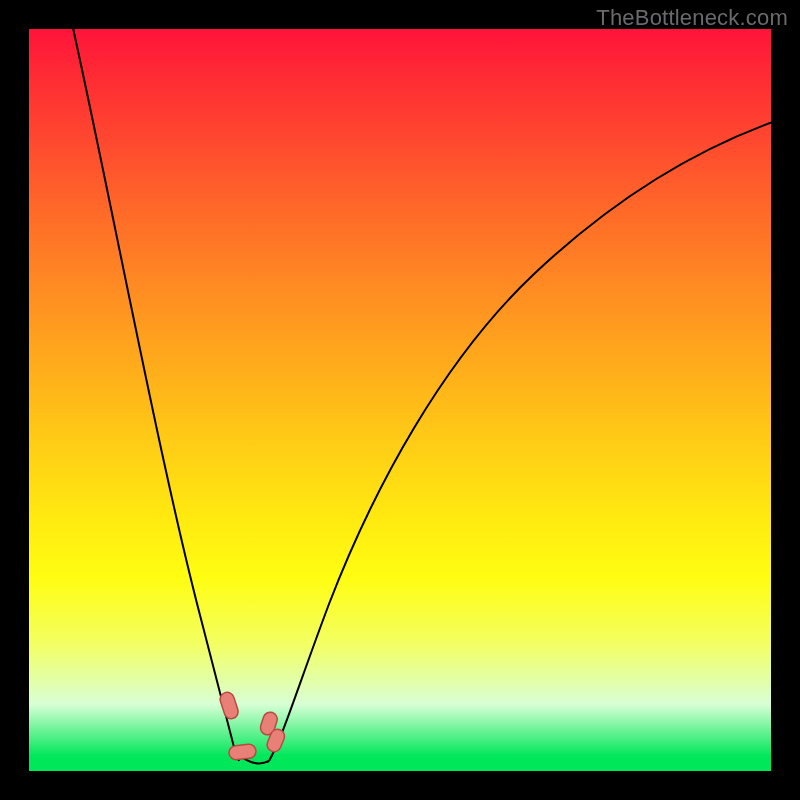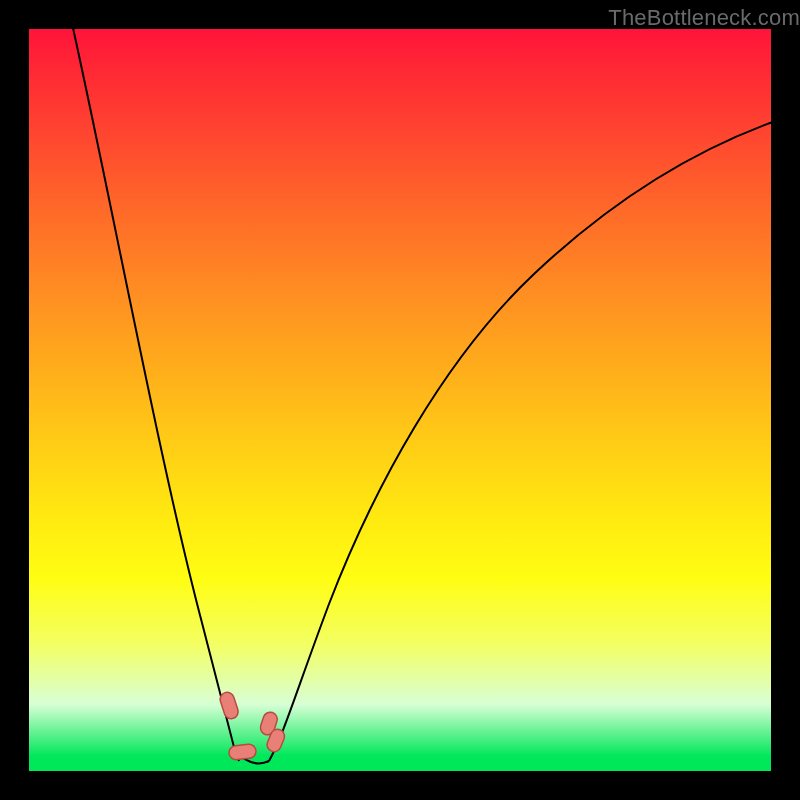--- a/index.html
+++ b/index.html
@@ -42,21 +42,21 @@
     position: absolute;
     left: 29px;
     top: 29px;
     width: 742px;
     height: 742px;
     overflow: visible;
   }
   .attribution {
     position: absolute;
     top: 5px;
-    right: 0;
+    right: 12px;
     font-family: Arial, Helvetica, sans-serif;
     font-size: 22px;
     color: #6a6a6d;
     letter-spacing: 0.2px;
   }
   .marker {
     fill: #e88077;
     stroke: #b84a41;
     stroke-width: 1.5;
   }

